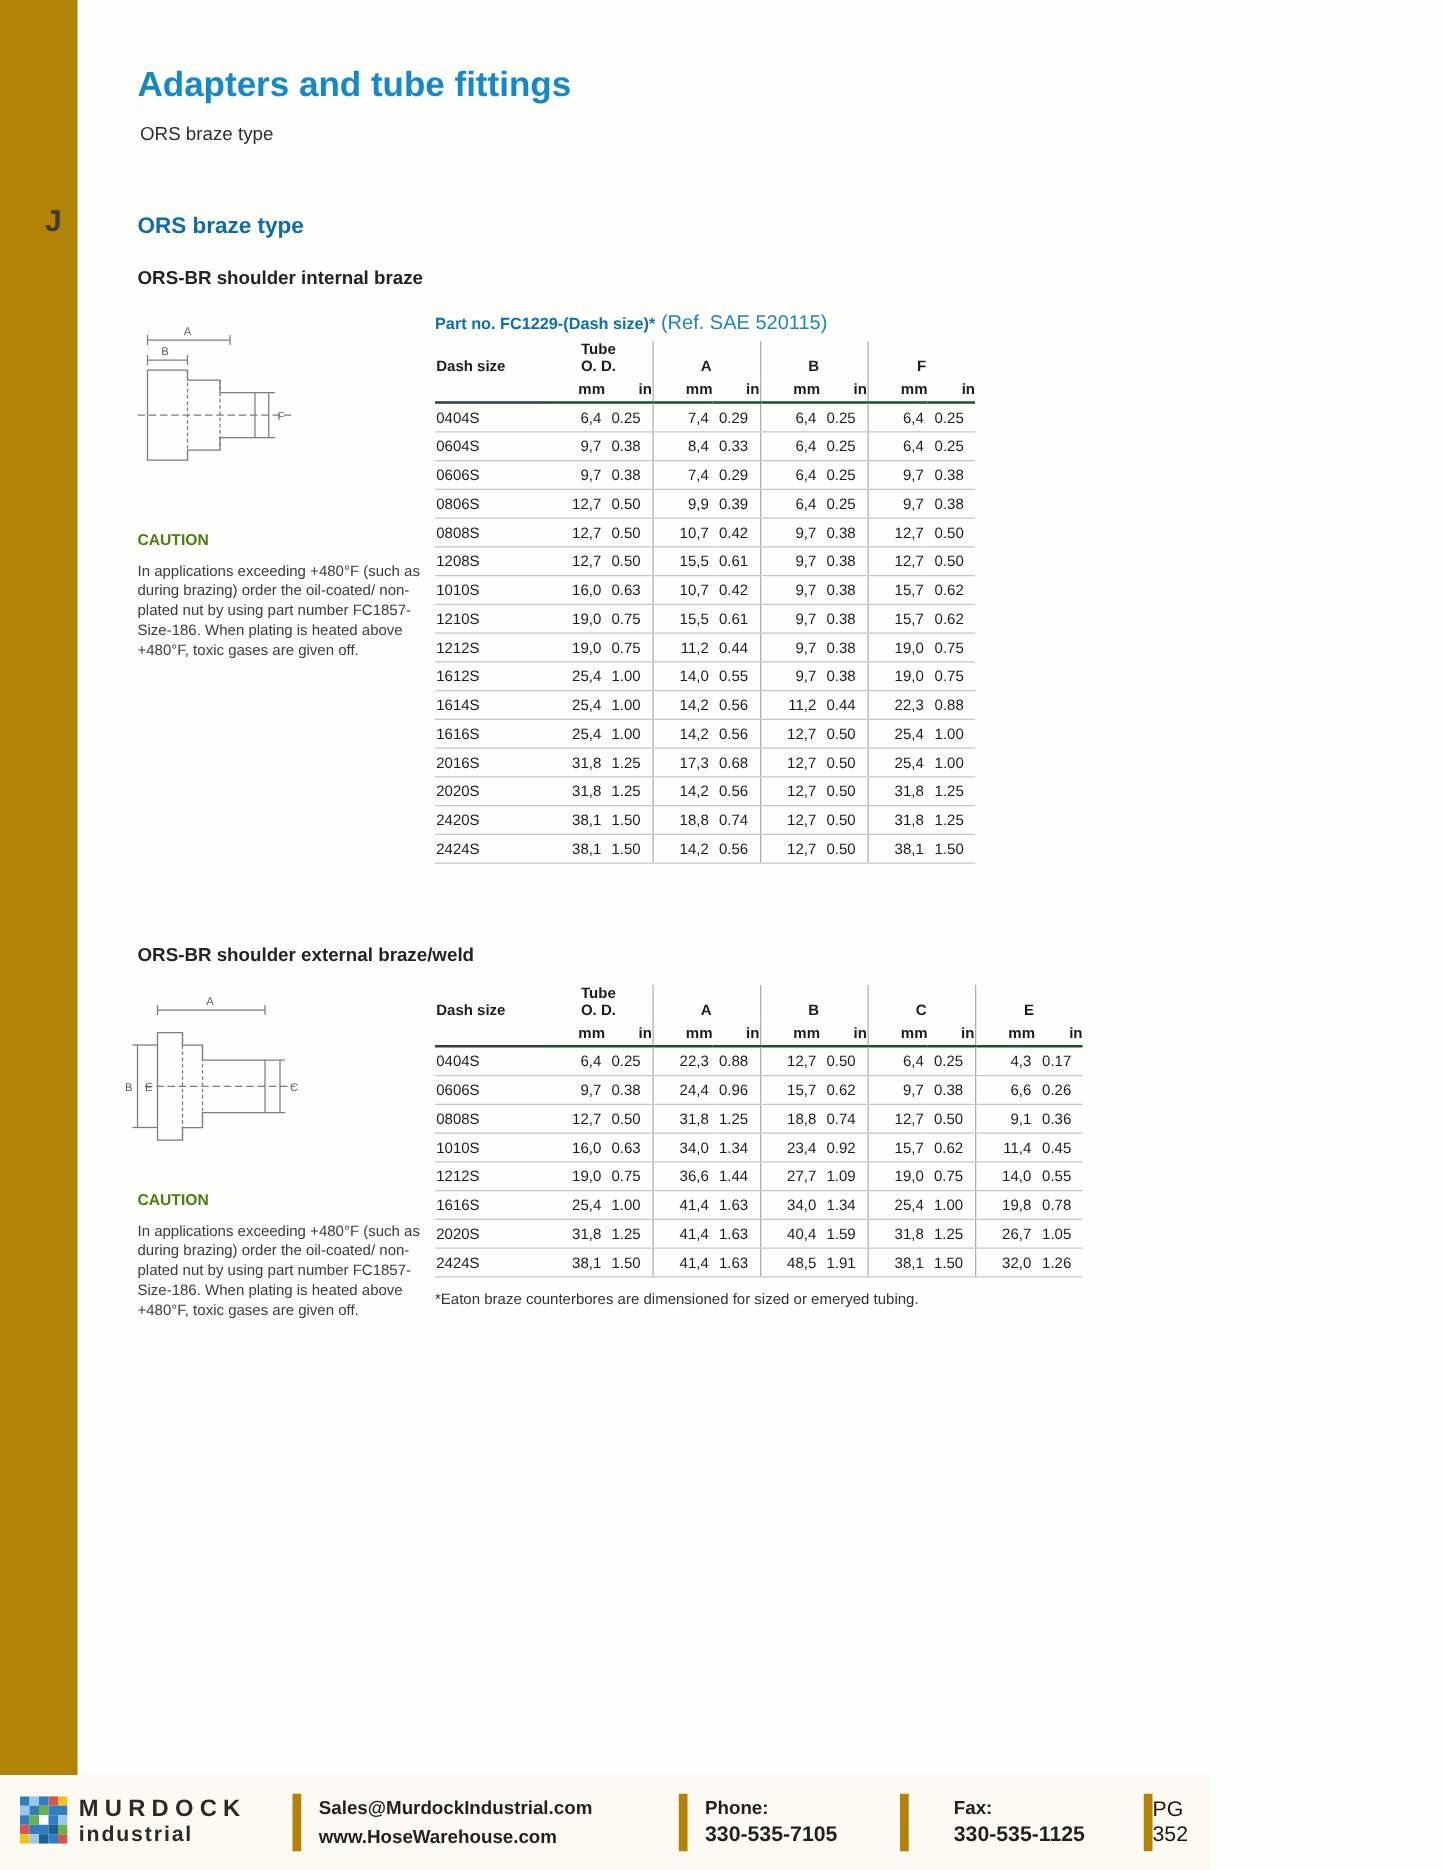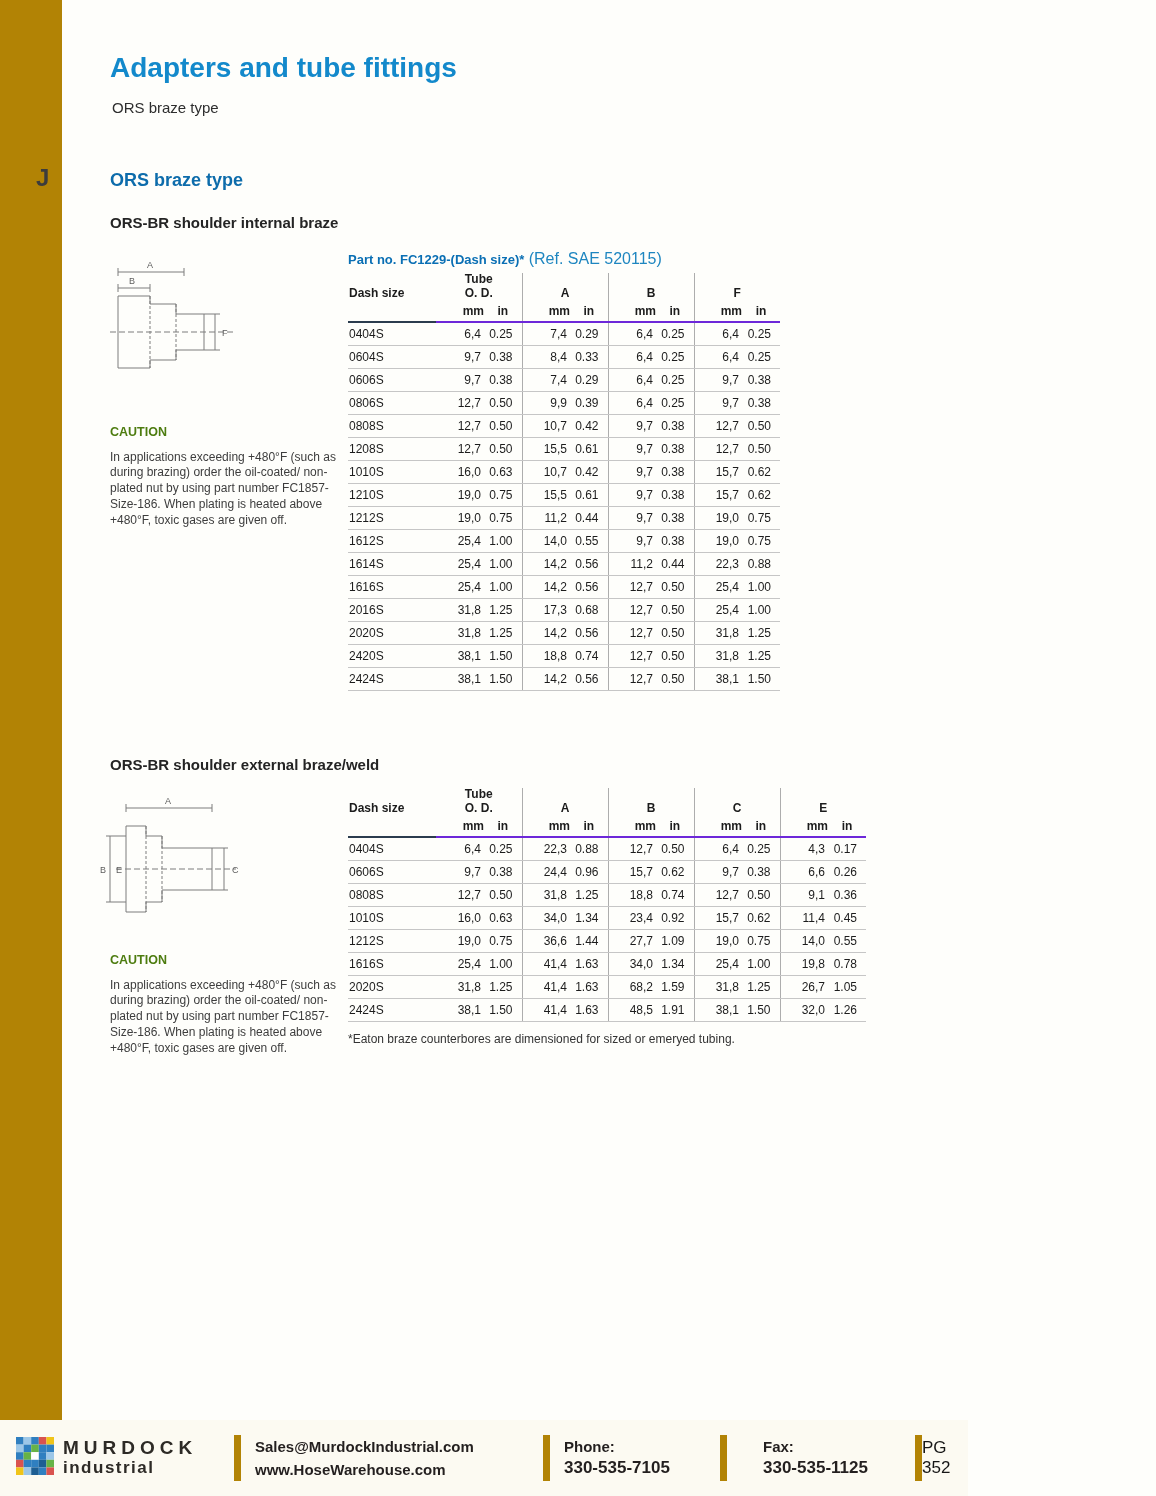--- a/index.html
+++ b/index.html
@@ -20,23 +20,23 @@
   .draw svg text{font-family:"Liberation Sans",sans-serif;font-size:9px;fill:#5d5d5d;}
   .tblwrap{position:absolute;left:348px;}
   #tblwrap1{top:250px;} #tblwrap2{top:788px;}
   .partline{margin-bottom:5px;white-space:nowrap;}
   .pn{font-size:13px;font-weight:bold;color:#0A6FB4;}
   .ref{font-size:16px;color:#1E86C0;}
   table.tbl{border-collapse:collapse;}
   .tbl th,.tbl td{font-size:12px;padding:0;color:#1c1c1c;}
   .tbl .gh{font-weight:bold;text-align:center;white-space:pre-line;vertical-align:bottom;line-height:1.15;padding-bottom:2px;}
   .tbl .dh{font-weight:bold;text-align:left;vertical-align:bottom;padding:0 0 21px 1px;border-bottom:2px solid #2b3c4e;}
-  .tbl .units th{font-weight:bold;border-bottom:2px solid #6d28d9;padding:1px 0 3px 0;}
+  .tbl .units th{font-weight:bold;border-bottom:2px solid #14532d;padding:1px 0 3px 0;}
   .tbl .um{text-align:right;padding-right:3px;}
-  .tbl .ui{text-align:center;padding-right:9px;}
+  .tbl .ui{text-align:right;padding-right:9px;}
   .tbl .grp{border-left:1px solid #adadad;}
   .tbl tbody td{border-bottom:1px solid #c6c6c6;height:22px;}
   .tbl .c-dash{text-align:left;padding-left:1px;}
   .tbl .c-mm{text-align:right;padding-right:3px;}
   .tbl .c-in{text-align:right;padding-right:9px;}
   .footnote{margin-top:9px;font-size:12px;color:#333;line-height:1.4;}
   .footer{position:absolute;left:0;bottom:0;width:968px;height:76px;background:#FCFAF2;display:flex;align-items:center;}
   .sep{width:7px;height:46px;background:#B28305;flex:none;}
   .logo{display:flex;align-items:center;gap:9px;padding-left:16px;width:218px;flex:none;}
   .logoname{color:#2d2a26;}
@@ -450,21 +450,21 @@
             <td class="c-in">1.00</td>
             <td class="c-mm grp">19,8</td>
             <td class="c-in">0.78</td>
           </tr>
           <tr>
             <td class="c-dash">2020S</td>
             <td class="c-mm">31,8</td>
             <td class="c-in">1.25</td>
             <td class="c-mm grp">41,4</td>
             <td class="c-in">1.63</td>
-            <td class="c-mm grp">68,2</td>
+            <td class="c-mm grp">40,4</td>
             <td class="c-in">1.59</td>
             <td class="c-mm grp">31,8</td>
             <td class="c-in">1.25</td>
             <td class="c-mm grp">26,7</td>
             <td class="c-in">1.05</td>
           </tr>
           <tr>
             <td class="c-dash">2424S</td>
             <td class="c-mm">38,1</td>
             <td class="c-in">1.50</td>

